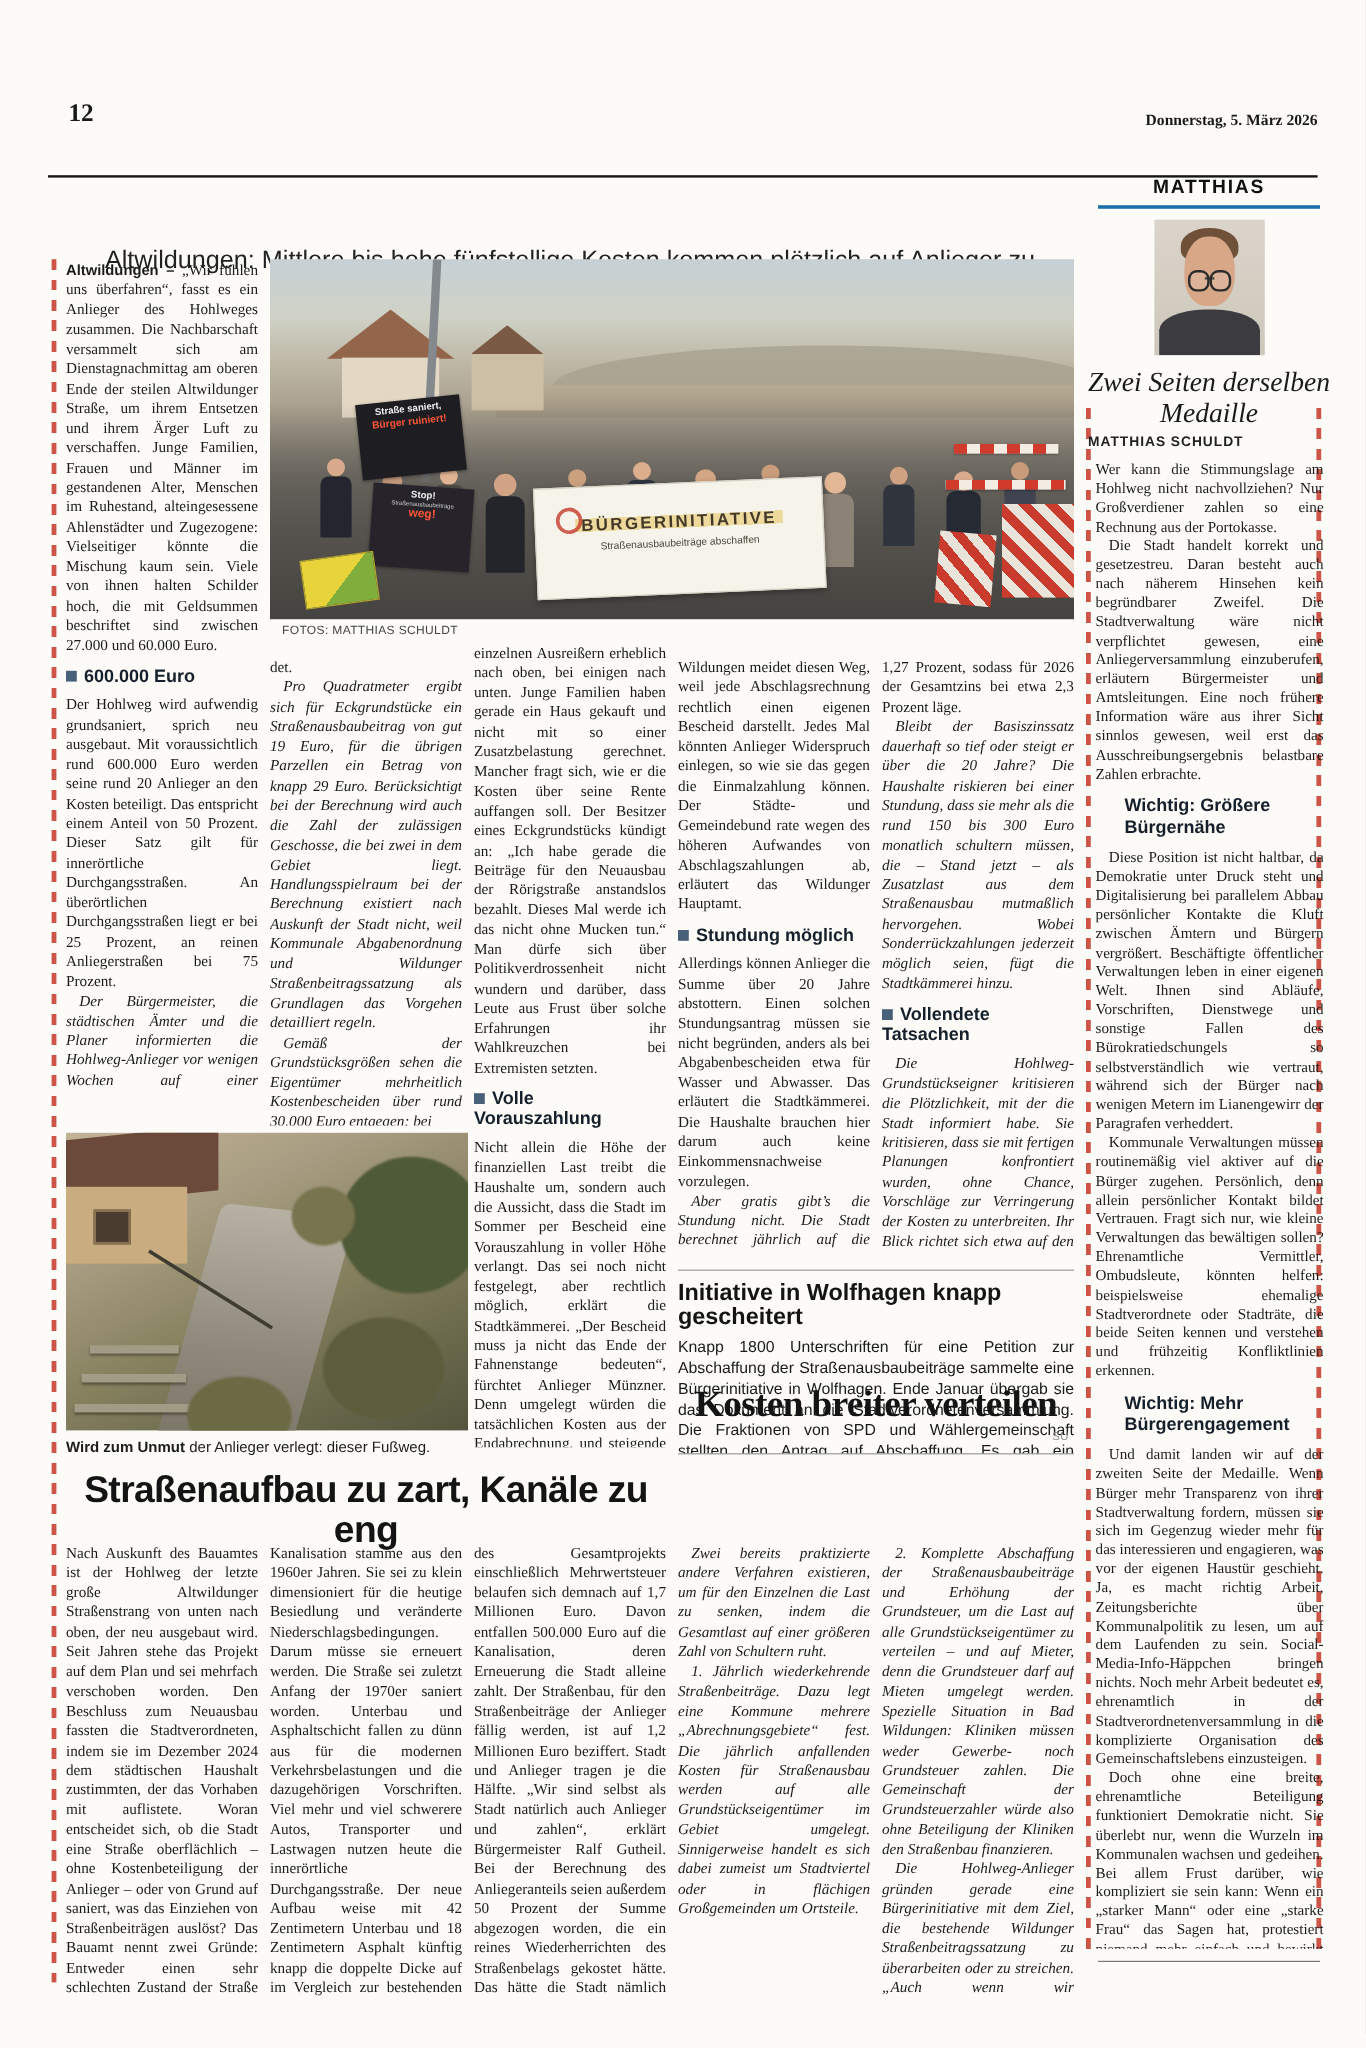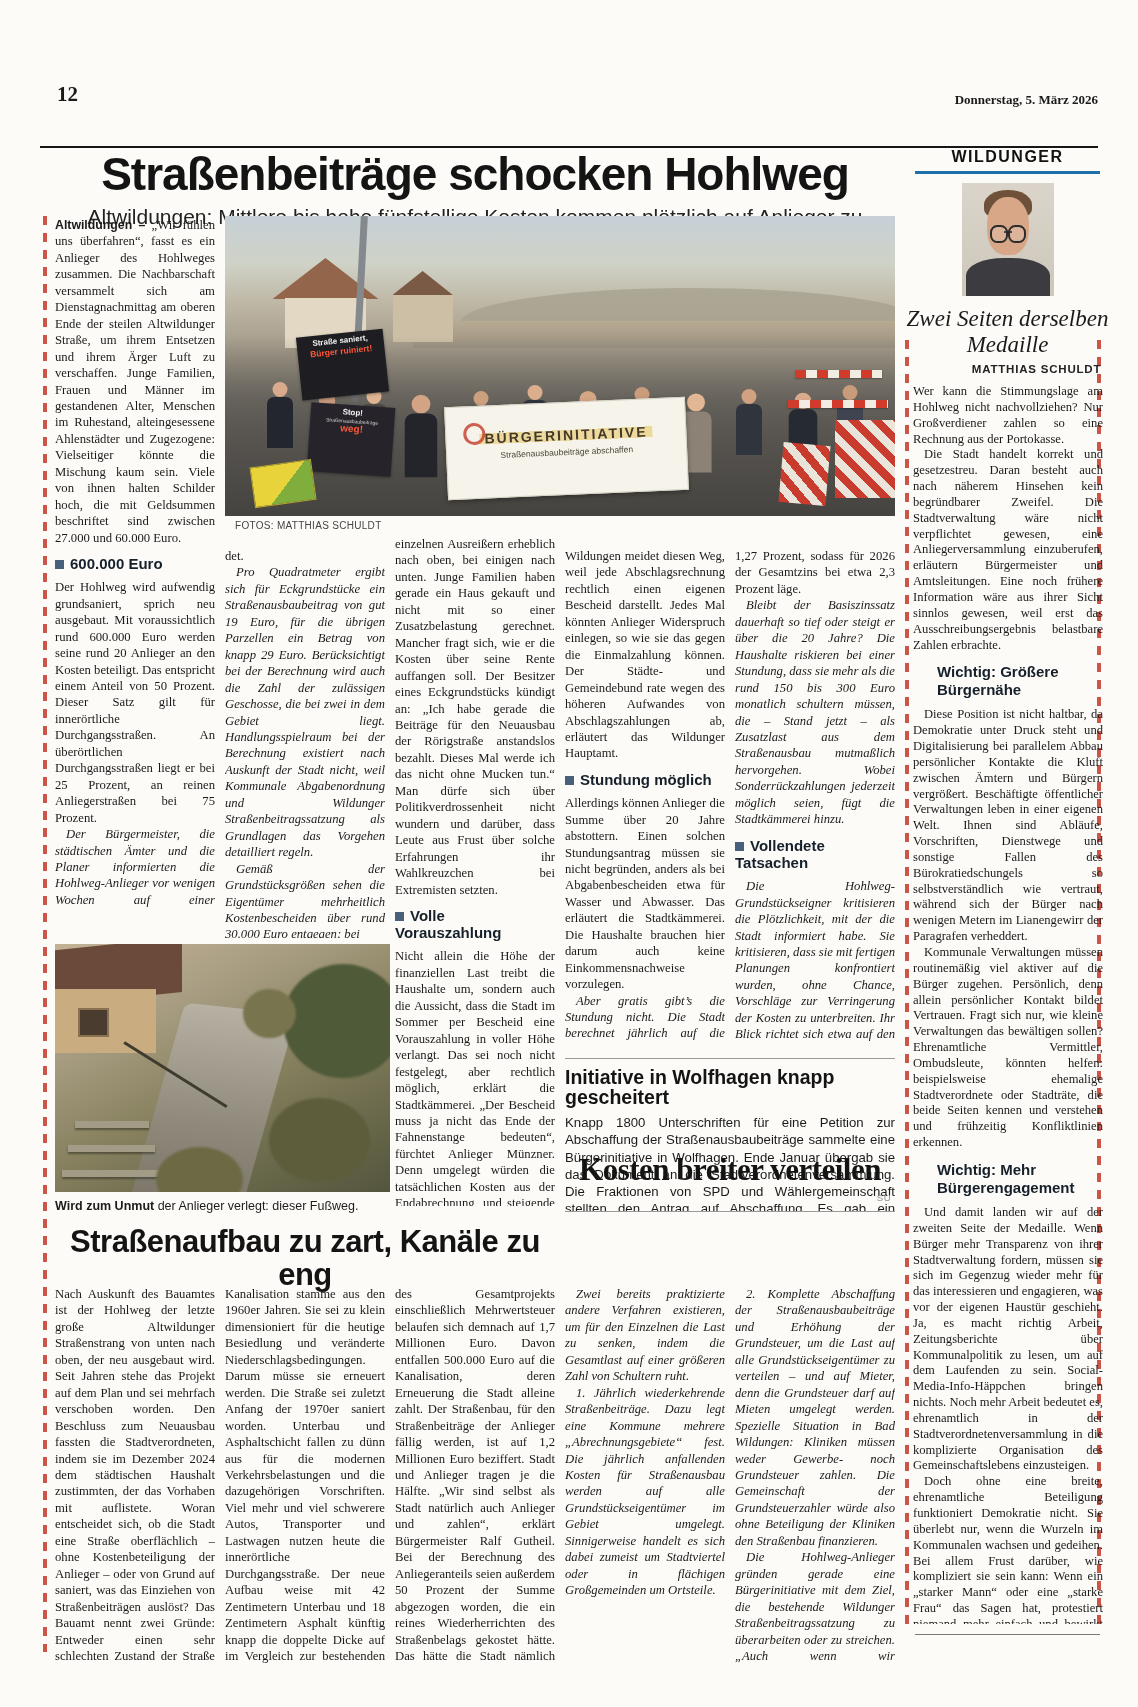--- a/index.html
+++ b/index.html
@@ -100,21 +100,20 @@
 <div class="page">
 
   <div class="abs pagenum" style="left:57px;top:82px;">12</div>
   <div class="abs dateline" style="left:798px;top:92px;width:300px;">Donnerstag, 5. März 2026</div>
   <div class="abs hrule" style="left:40px;top:146px;width:1058px;"></div>
 
   <div class="abs changebar" style="left:43px;top:216px;height:1436px;"></div>
   <div class="abs changebar" style="left:905px;top:340px;height:1290px;"></div>
   <div class="abs changebar" style="left:1097px;top:340px;height:1290px;"></div>
 
-  <div class="abs headline1" style="left:55px;top:151px;width:840px;">Straßenbeiträge schocken Hohlweg</div>
   <div class="abs subheadline" style="left:55px;top:205px;width:840px;">Altwildungen: Mittlere bis hohe fünfstellige Kosten kommen plötzlich auf Anlieger zu</div>
 
   <div class="abs photo1" style="left:225px;top:216px;width:670px;height:300px;">
     <div class="ph-hills"></div>
     <div class="ph-town"></div>
     <div class="ph-house">
         <div class="roof"></div>
         <div class="wall"></div>
       </div>
     <div class="ph-house2">
@@ -233,33 +232,33 @@
   <div class="abs headline2" style="left:565px;top:1154px;width:330px;font-family:Liberation Serif, serif;">Kosten breiter verteilen</div>
   <div class="abs tcol" style="left:565px;top:1286px;width:160px;height:378px;">
     <p class="ind">Zwei bereits praktizierte andere Verfahren existieren, um für den Einzelnen die Last zu senken, indem die Gesamtlast auf einer größeren Zahl von Schultern ruht.</p>
     <p class="ind">1. Jährlich wiederkehrende Straßenbeiträge. Dazu legt eine Kommune mehrere „Abrechnungsgebiete“ fest. Die jährlich anfallenden Kosten für Straßenausbau werden auf alle Grundstückseigentümer im Gebiet umgelegt. Sinnigerweise handelt es sich dabei zumeist um Stadtviertel oder in flächigen Großgemeinden um Ortsteile.</p>
   </div>
   <div class="abs tcol" style="left:735px;top:1286px;width:160px;height:378px;">
     <p class="ind">2. Komplette Abschaffung der Straßenausbaubeiträge und Erhöhung der Grundsteuer, um die Last auf alle Grundstückseigentümer zu verteilen – und auf Mieter, denn die Grundsteuer darf auf Mieten umgelegt werden. Spezielle Situation in Bad Wildungen: Kliniken müssen weder Gewerbe- noch Grundsteuer zahlen. Die Gemeinschaft der Grundsteuerzahler würde also ohne Beteiligung der Kliniken den Straßenbau finanzieren.</p>
     <p class="ind"><span>Die Hohlweg-Anlieger gründen gerade eine Bürgerinitiative mit dem Ziel, die bestehende Wildunger Straßenbeitragssatzung zu überarbeiten oder zu streichen. „Auch wenn wir wahrscheinlich nichts mehr davon haben, meinen wir, dass sich etwas ändern muss“, unterstreicht Hanno Münzner als einer der Sprecher der Gruppe. </span></p>
   </div>
 
-  <div class="abs klabel" style="left:915px;top:148px;width:185px;">WILDUNGER</div>
+  <div class="abs klabel" style="left:915px;top:148px;width:185px;">MATTHIAS</div>
   <div class="abs krule" style="left:915px;top:171px;width:185px;"></div>
   <div class="abs portrait" style="left:962px;top:183px;width:92px;height:113px;">
     <div class="pt-shoulders"></div>
     <div class="pt-hair"></div>
     <div class="pt-head"></div>
     <div class="pt-glasses">
         <i class="l"></i>
         <i class="r"></i>
       </div>
   </div>
   <div class="abs ktitle" style="left:905px;top:306px;width:205px;">Zwei Seiten derselben Medaille</div>
-  <div class="abs kauthor" style="left:944px;top:363px;width:185px;">MATTHIAS SCHULDT</div>
+  <div class="abs kauthor" style="left:879px;top:363px;width:185px;">MATTHIAS SCHULDT</div>
   <div class="abs kbody" style="left:913px;top:384px;width:190px;height:1240px;">
     <p>Wer kann die Stimmungslage am Hohlweg nicht nachvollziehen? Nur Großverdiener zahlen so eine Rechnung aus der Portokasse.</p>
     <p class="ind">Die Stadt handelt korrekt und gesetzestreu. Daran besteht auch nach näherem Hinsehen kein begründbarer Zweifel. Die Stadtverwaltung wäre nicht verpflichtet gewesen, eine Anliegerversammlung einzuberufen, erläutern Bürgermeister und Amtsleitungen. Eine noch frühere Information wäre aus ihrer Sicht sinnlos gewesen, weil erst das Ausschreibungsergebnis belastbare Zahlen erbrachte.</p>
     <div class="ksub">Wichtig: Größere Bürgernähe</div>
     <p class="ind">Diese Position ist nicht haltbar, da Demokratie unter Druck steht und Digitalisierung bei parallelem Abbau persönlicher Kontakte die Kluft zwischen Ämtern und Bürgern vergrößert. Beschäftigte öffentlicher Verwaltungen leben in einer eigenen Welt. Ihnen sind Abläufe, Vorschriften, Dienstwege und sonstige Fallen des Bürokratiedschungels so selbstverständlich wie vertraut, während sich der Bürger nach wenigen Metern im Lianengewirr der Paragrafen verheddert.</p>
     <p class="ind">Kommunale Verwaltungen müssen routinemäßig viel aktiver auf die Bürger zugehen. Persönlich, denn allein persönlicher Kontakt bildet Vertrauen. Fragt sich nur, wie kleine Verwaltungen das bewältigen sollen? Ehrenamtliche Vermittler, Ombudsleute, könnten helfen: beispielsweise ehemalige Stadtverordnete oder Stadträte, die beide Seiten kennen und verstehen und frühzeitig Konfliktlinien erkennen.</p>
     <div class="ksub">Wichtig: Mehr Bürgerengagement</div>
     <p class="ind">Und damit landen wir auf der zweiten Seite der Medaille. Wenn Bürger mehr Transparenz von ihrer Stadtverwaltung fordern, müssen sie sich im Gegenzug wieder mehr für das interessieren und engagieren, was vor der eigenen Haustür geschieht. Ja, es macht richtig Arbeit, Zeitungsberichte über Kommunalpolitik zu lesen, um auf dem Laufenden zu sein. Social-Media-Info-Häppchen bringen nichts. Noch mehr Arbeit bedeutet es, ehrenamtlich in der Stadtverordnetenversammlung in die komplizierte Organisation des Gemeinschaftslebens einzusteigen.</p>
     <p class="ind">Doch ohne eine breite, ehrenamtliche Beteiligung funktioniert Demokratie nicht. Sie überlebt nur, wenn die Wurzeln im Kommunalen wachsen und gedeihen. Bei allem Frust darüber, wie kompliziert sie sein kann: Wenn ein „starker Mann“ oder eine „starke Frau“ das Sagen hat, protestiert niemand mehr einfach und bewirkt niemand mehr mit abweichender Ansicht etwas ohne Risiko für Freiheit, Leib und Leben.</p>
   </div>

